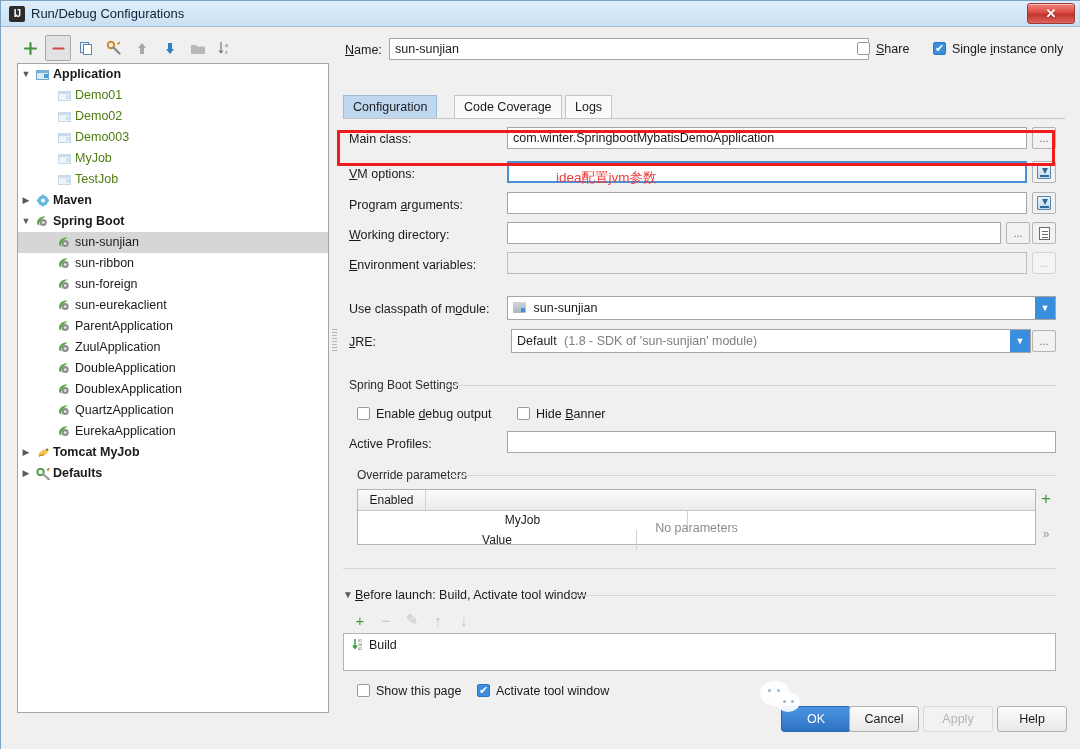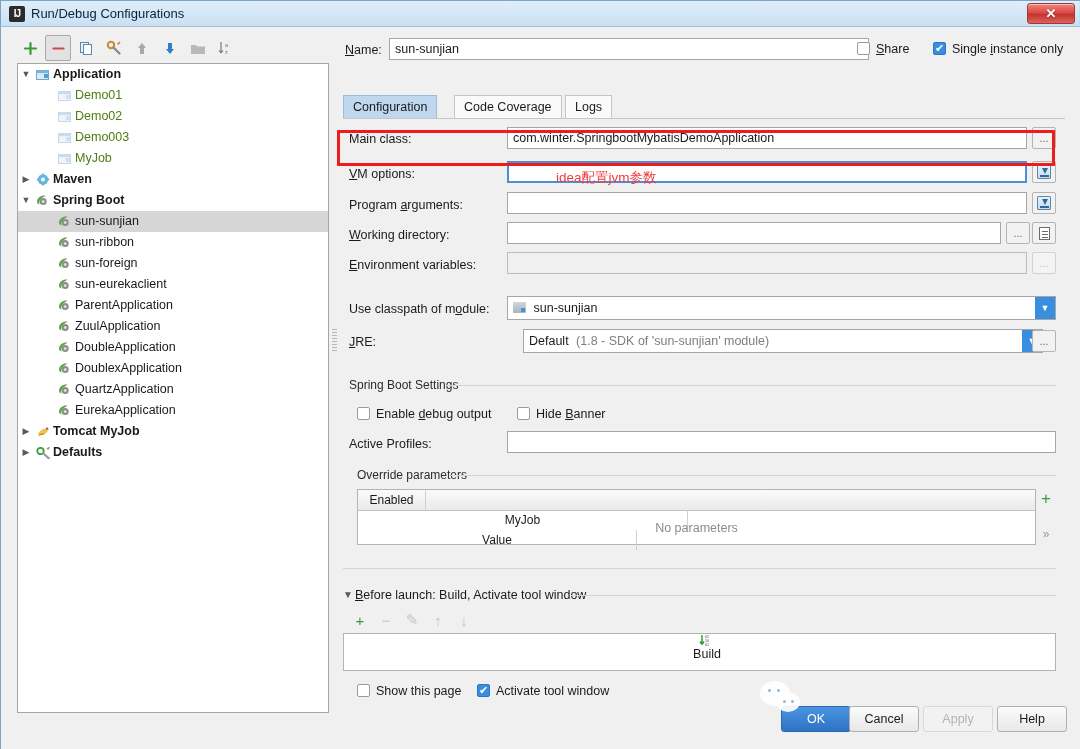--- a/index.html
+++ b/index.html
@@ -202,21 +202,21 @@
 
   
   .tbl { position: absolute; background: #fff; border: 1px solid #b4b4b4; }
   .thead { display:flex; height: 21px; background: linear-gradient(180deg,#fbfbfb,#eaeaea); border-bottom: 1px solid #c4c4c4; flex-direction: column; }
   .th { text-align: center; line-height: 20px; font-size: 12px; border-right: 1px solid #d0d0d0; }
   .tbody { height: 33px; display:flex; align-items:center; justify-content:center;
            color:#8c8c8c; font-size:12.5px; }
 
   
   .bl-list { position: absolute; background: #fff; border: 1px solid #b4b4b4; }
-  .bl-item { display:flex; align-items:center; height:21px; padding-left:15px; font-size:12.5px;flex-direction:column; }
+  .bl-item { display:flex; align-items:center; height:21px; padding-left:8px; font-size:12.5px; }
   .buildico { width: 12px; height: 13px; position: relative; margin-right: 5px; }
 
   
   .dlgbtn {
     position: absolute; height: 26px; min-width: 70px;
     border: 1px solid #b0b0b0; border-radius: 3px;
     background: linear-gradient(180deg,#fbfbfb,#e8e8e8);
     font-size: 12.5px; text-align: center; line-height: 24px; cursor: pointer; color:#1a1a1a;
   }
   .dlgbtn.primary {
@@ -365,20 +365,31 @@
   <div class="trow  dim ">
     <span class="twist" style="margin-left:22px"></span>
     <span class="ticon">
               <svg width="14" height="12" viewBox="0 0 14 12">
   <rect x="0.5" y="1.5" width="12" height="9" fill="#eef4f9" stroke="#c3d8e8"></rect>
   <rect x="0.5" y="1.5" width="12" height="2.6" fill="#c9dcec"></rect>
   <rect x="8" y="5" width="4" height="4" fill="#cfe0ee"></rect>
               </svg>
             </span>
     <span class="tlabel">MyJob</span>
+  </div>
+  <div class="trow  dim ">
+    <span class="twist" style="margin-left:22px"></span>
+    <span class="ticon">
+              <svg width="14" height="12" viewBox="0 0 14 12">
+  <rect x="0.5" y="1.5" width="12" height="9" fill="#eef4f9" stroke="#c3d8e8"></rect>
+  <rect x="0.5" y="1.5" width="12" height="2.6" fill="#c9dcec"></rect>
+  <rect x="8" y="5" width="4" height="4" fill="#cfe0ee"></rect>
+              </svg>
+            </span>
+    <span class="tlabel">TestJob</span>
   </div>
   <div class="trow grp  ">
     <span class="twist" style="margin-left:0px">▶</span>
     <span class="ticon">
               <svg width="14" height="13" viewBox="0 0 14 13">
   <circle cx="7" cy="6.5" r="5.2" fill="#63b8dd"></circle>
                 <circle cx="7" cy="6.5" r="2" fill="#fff"></circle>
   <path d="M7 0.4v2M7 10.6v2M0.8 6.5h2M11.2 6.5h2" stroke="#63b8dd" stroke-width="1.8"></path>
               </svg>
             </span>
@@ -611,21 +622,21 @@
         </div>
         <div class="combo" style="left:168px; top:269px; width:549px;">
           <span class="modico"></span>
           <span>sun-sunjian</span>
           <span class="arrow">▼</span>
         </div>
 
         <div class="lbl" style="left:10px; top:308px;">
           <u>J</u><span>RE:</span>
         </div>
-        <div class="combo" style="left:184px; top:302px; width:520px;">
+        <div class="combo" style="left:172px; top:302px; width:520px;">
           <span>Default</span>
           <span class="gray" style="margin-left:4px">(1.8 - SDK of 'sun-sunjian' module)</span>
           <span class="arrow">▼</span>
         </div>
         <div class="sqbtn" style="left:693px; top:303px;">...</div>
 
         <div class="grplabel" style="left:10px; top:351px;">Spring Boot Settings</div>
         <div class="grpline" style="left:107px; top:358px; width:610px;"></div>
 
         <div class="cb" style="left:18px; top:380px;"></div>

